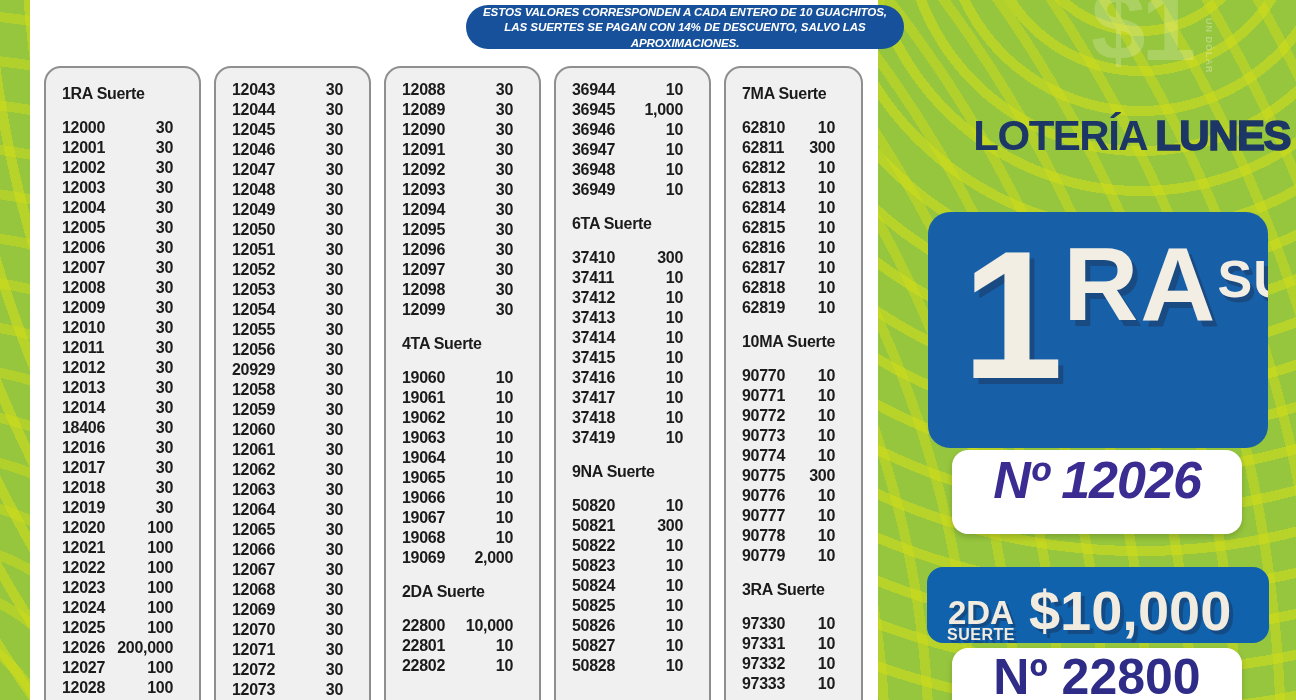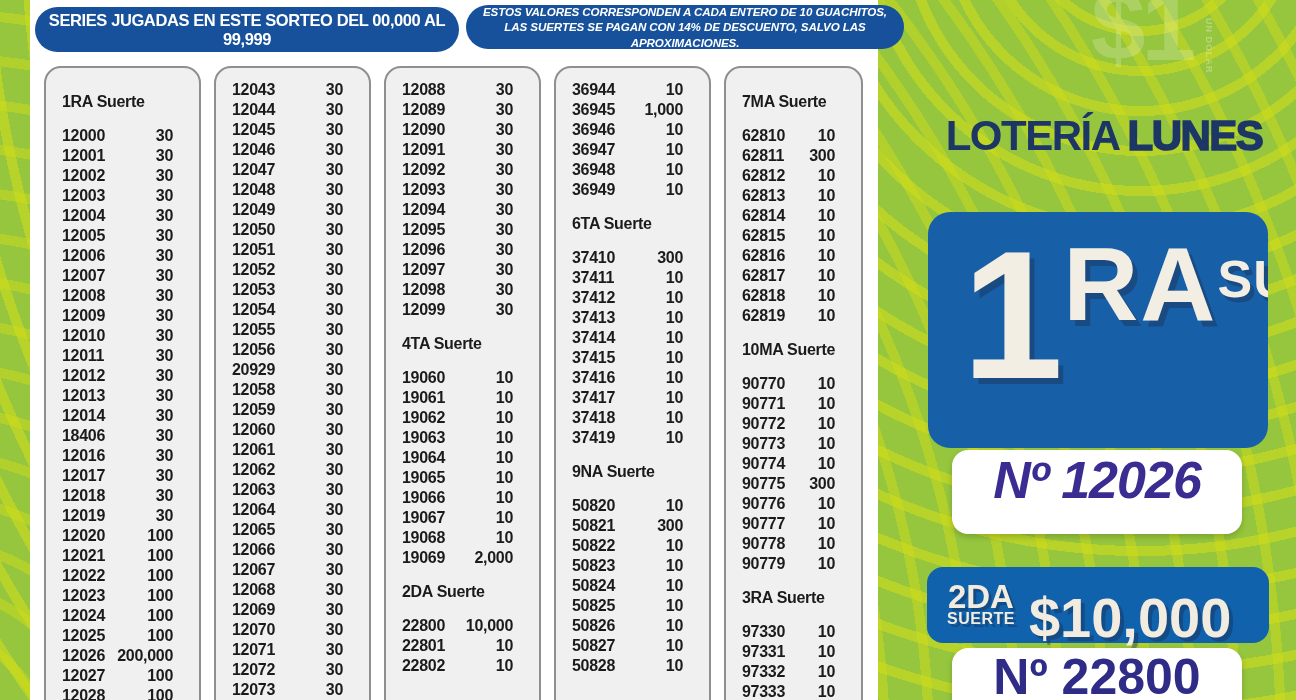--- a/index.html
+++ b/index.html
@@ -25,66 +25,63 @@
   
   .cols{position:absolute;left:44px;top:66px;display:flex;gap:13px;}
   .column{box-sizing:border-box;background:#f0f0f0;border:2px solid #8f8f8f;border-radius:17px;
         height:660px;padding:12px 14px 0 16px;color:#1b1b1b;}
   .c0,.c1,.c2,.c3{width:157px;}
   .c4{width:139px;}
   .row{display:flex;height:20px;line-height:20px;font-size:16px;font-weight:bold;letter-spacing:-0.3px;}
   .row .num{flex:0 0 auto;}
   .row .prize{margin-left:auto;padding-right:12px;}
   .col-heading{height:20px;line-height:20px;font-size:16px;font-weight:bold;margin:14px 0;letter-spacing:-0.3px;white-space:nowrap;}
-  .col-heading:first-child{margin-top:12px;}
+  .col-heading:first-child{margin-top:4px;}
 
   
   .sidebar{position:absolute;left:878px;top:0;width:418px;height:700px;}
   .watermark{position:absolute;right:104px;top:-30px;font-size:98px;font-weight:bold;
         color:rgba(255,255,255,.20);letter-spacing:-4px;}
   .watermark-caption{position:absolute;right:82px;top:18px;writing-mode:vertical-rl;
         font-size:9px;font-weight:bold;letter-spacing:1px;color:rgba(255,255,255,.30);}
-  .brand{position:absolute;left:40px;right:6px;top:112px;text-align:center;color:#1c3766;
+  .brand{position:absolute;left:40px;right:6px;top:112px;text-align:right;color:#1c3766;
         font-size:42px;font-weight:bold;letter-spacing:-1.5px;white-space:nowrap;}
   .brand .bold{-webkit-text-stroke:1.6px #1c3766;margin-left:8px;}
   .prize-box{position:absolute;left:50px;top:212px;width:340px;height:236px;background:#1760a8;
         border-radius:22px;color:#f3eee4;overflow:hidden;}
   .prize-box .inner{display:flex;padding:28px 0 0 34px;}
   .big-one{font-size:182px;line-height:150px;font-weight:bold;
         text-shadow:5px 6px 0 rgba(30,35,60,.35);}
   .ra-col{display:flex;flex-direction:row;}
   .ra{font-size:104px;line-height:88px;font-weight:bold;letter-spacing:2px;
         text-shadow:5px 6px 0 rgba(30,35,60,.35);}
   .suerte{font-size:52px;line-height:50px;font-weight:bold;letter-spacing:1px;margin-top:14px;
         text-shadow:4px 5px 0 rgba(30,35,60,.35);}
   .numbox{position:absolute;background:#fff;border-radius:16px;display:flex;align-items:flex-start;
         justify-content:center;box-shadow:0 3px 6px rgba(0,0,0,.18);}
   .numbox1{left:74px;top:450px;width:290px;height:84px;}
   .numbox1 .numtext{font-size:52px;font-weight:bold;font-style:italic;color:#3b2c92;letter-spacing:-1px;}
   .bar2{position:absolute;left:49px;top:567px;width:342px;height:76px;background:#1062ac;
-        border-radius:16px;display:flex;align-items:center;color:#f1ecdf;padding:0;}
+        border-radius:16px;display:flex;align-items:flex-end;color:#f1ecdf;padding:0;}
   .ord2{display:flex;flex-direction:column;align-items:center;margin-left:20px;
         text-shadow:3px 3px 0 rgba(30,35,60,.35);}
   .ord2 .o{font-size:33px;line-height:28px;font-weight:bold;letter-spacing:0;}
   .ord2 .w{font-size:16px;line-height:16px;font-weight:bold;letter-spacing:.5px;}
   .amount2{font-size:56px;font-weight:bold;margin-left:14px;letter-spacing:0;
         text-shadow:4px 4px 0 rgba(30,35,60,.35);margin-top:25px;}
   .numbox2{left:74px;top:648px;width:290px;height:92px;}
   .numbox2 .numtext{font-size:50px;font-weight:bold;color:#2e2c87;letter-spacing:0;}
 </style>
 </head>
 <body>
 
 <div class="page">
 
   <div class="sheet"></div>
 
-  <div class="pill pill1">
-    <span>SERIES JUGADAS EN ESTE SORTEO DEL 00,000 AL 99,999</span>
-  </div>
   <div class="pill pill2">
     <span>ESTOS VALORES CORRESPONDEN A CADA ENTERO DE 10 GUACHITOS, LAS SUERTES SE PAGAN CON 14% DE DESCUENTO, SALVO LAS APROXIMACIONES.</span>
   </div>
 
   <div class="cols">
     <div class="column c0">
         <div class="col-heading">1RA Suerte</div>
         <div class="row">
           <span class="num">12000</span>
           <span class="prize">30</span>

